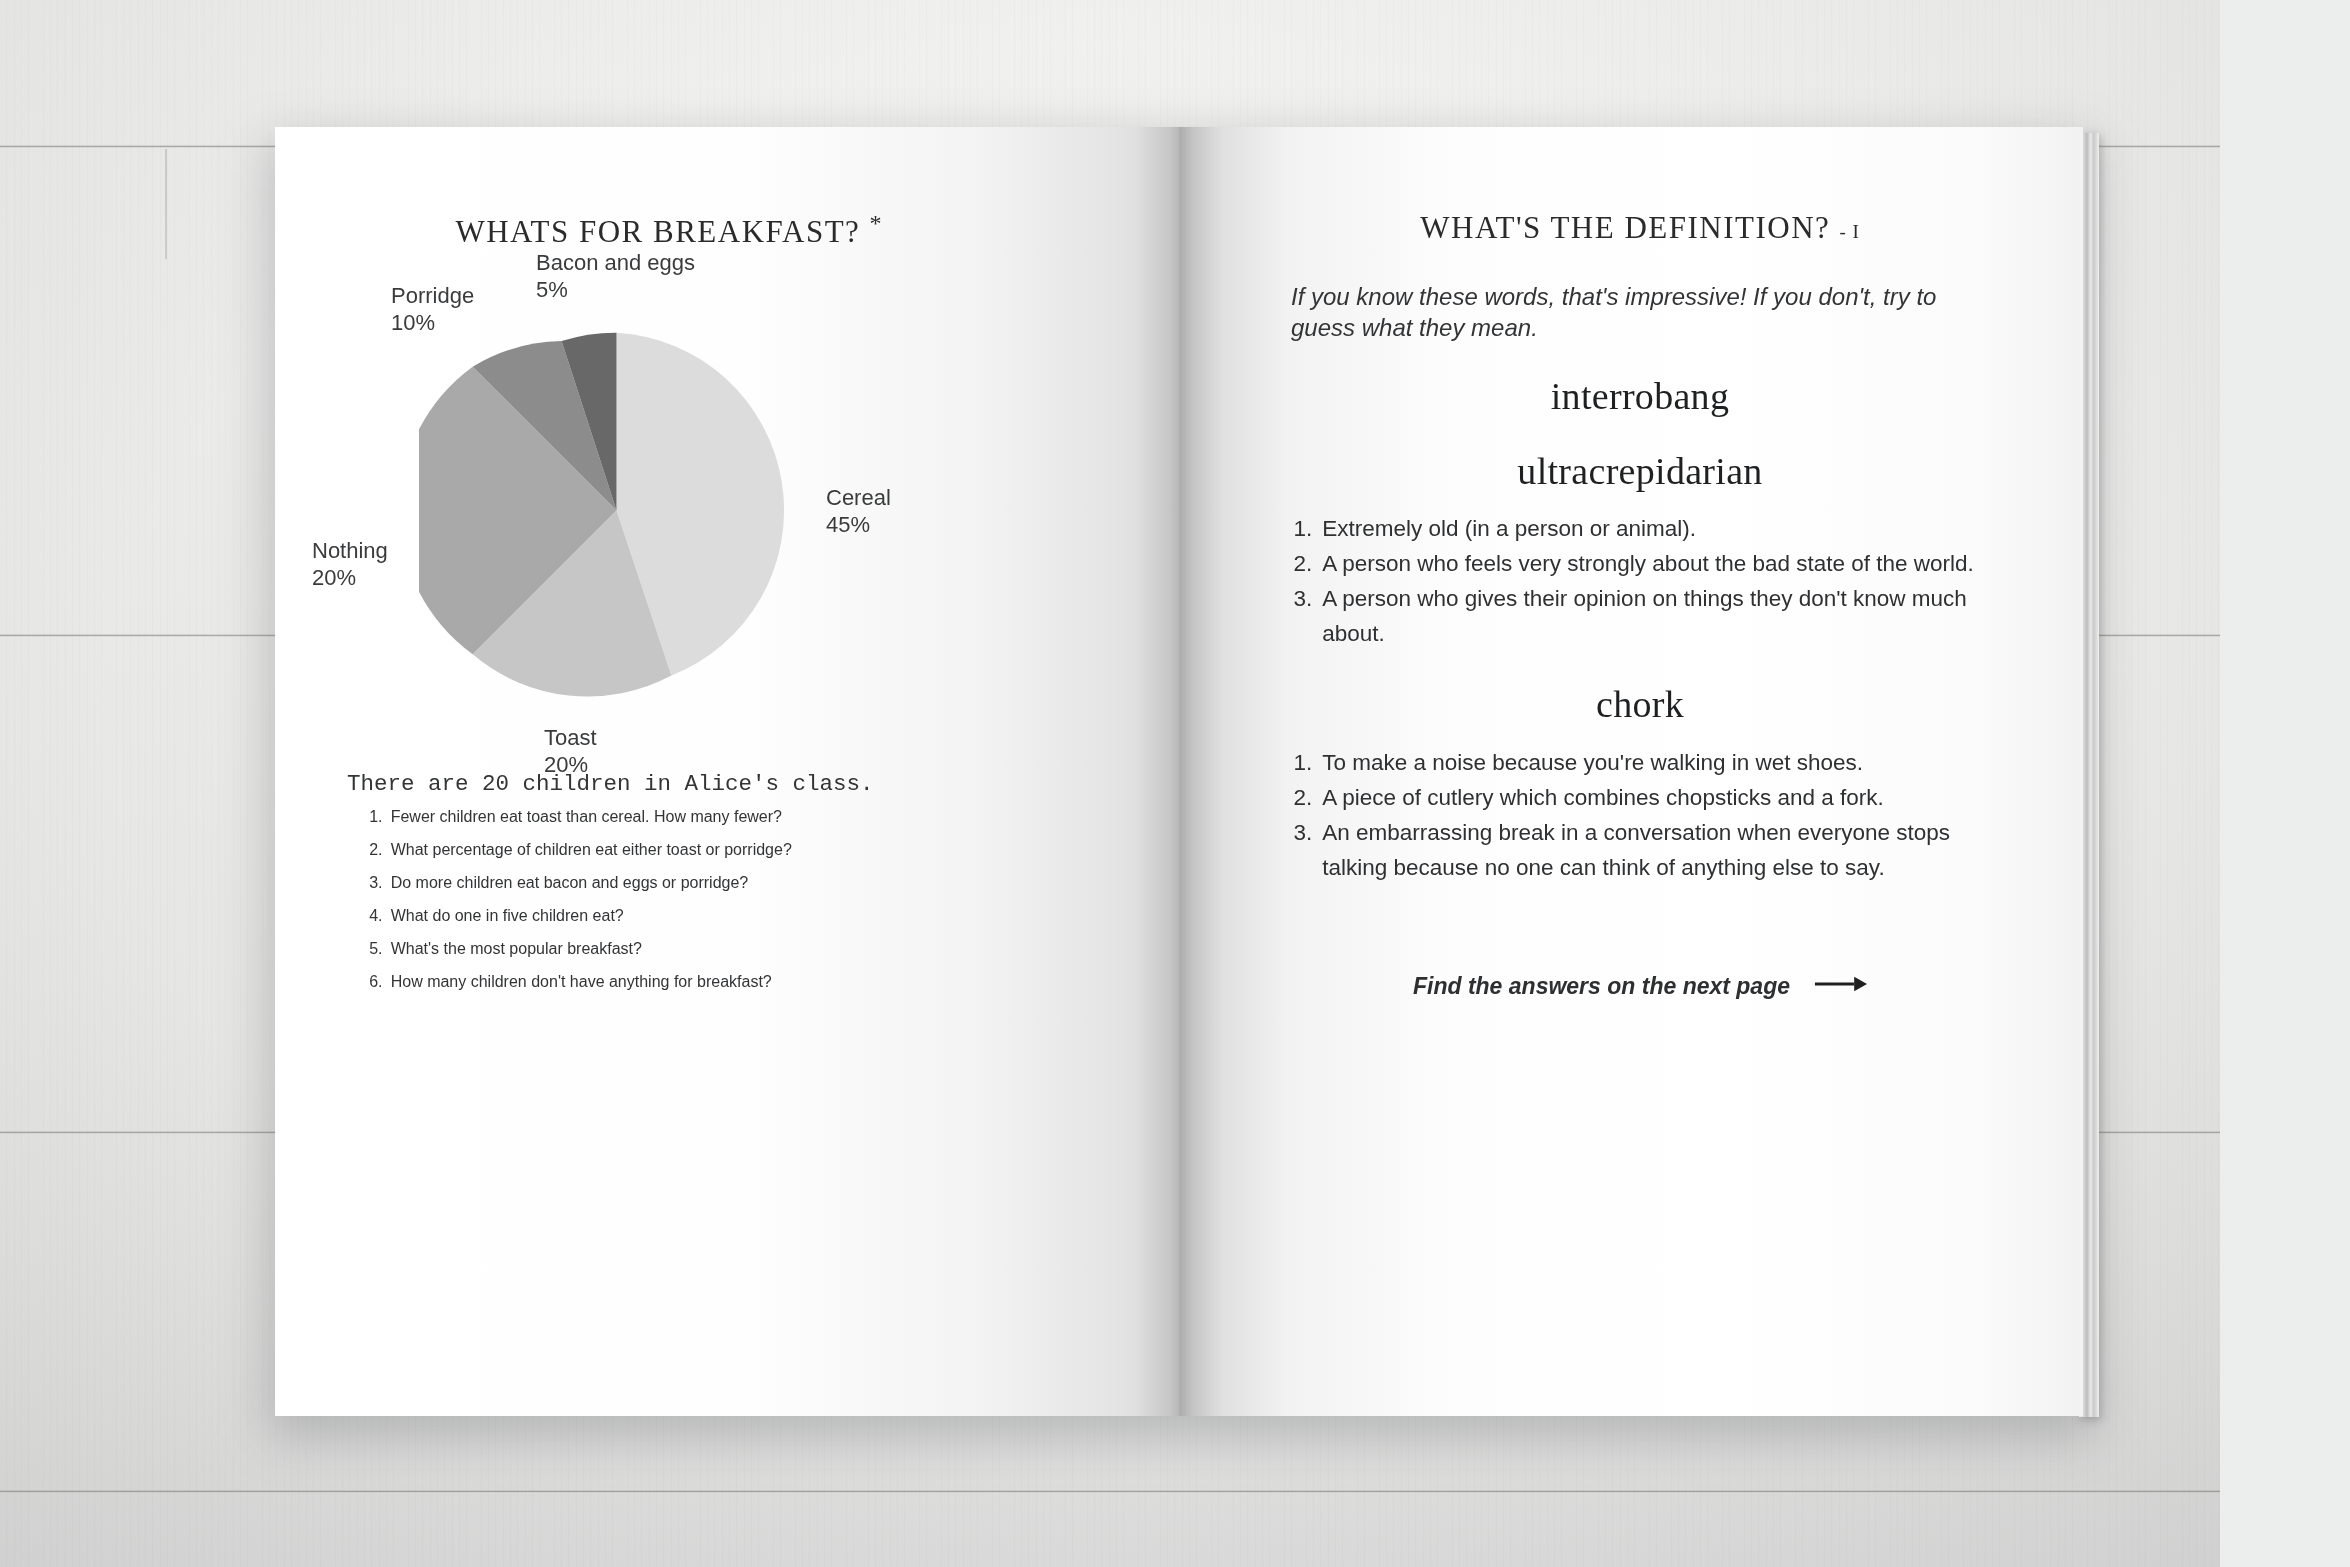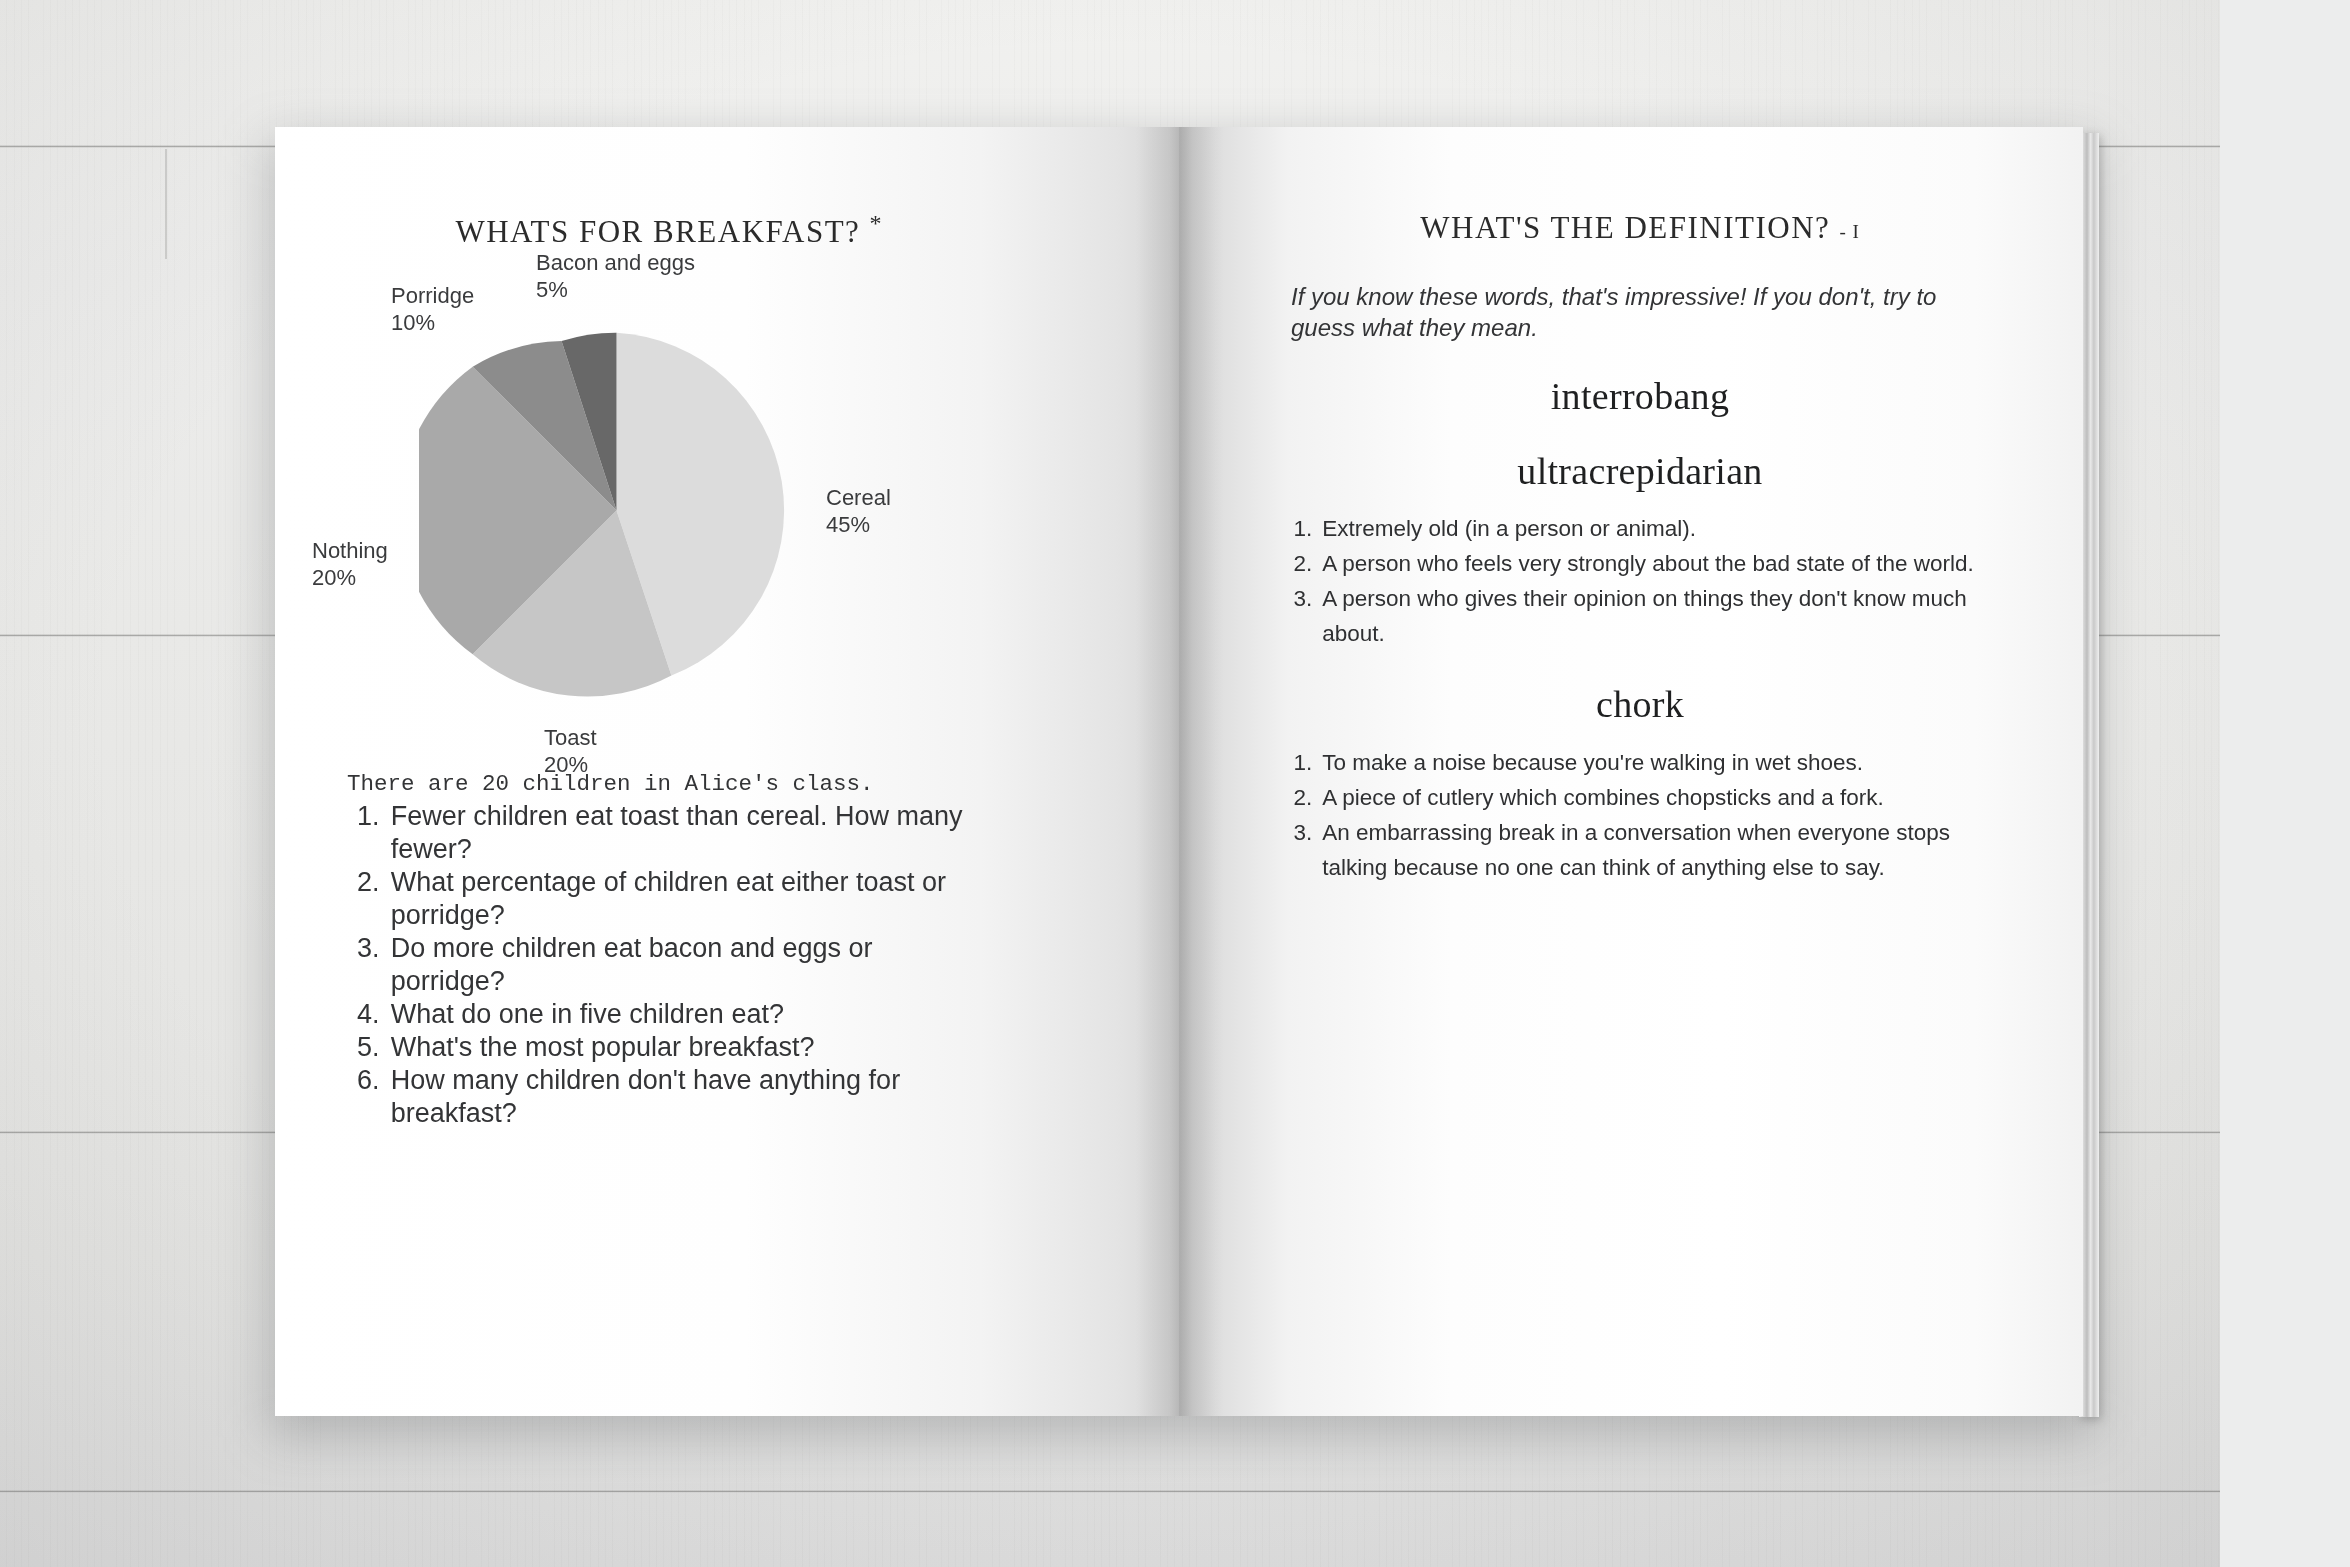--- a/index.html
+++ b/index.html
@@ -68,21 +68,21 @@
   .body-text{
     font-family:"Liberation Sans",sans-serif;
     font-size:22.5px;line-height:31px;color:#333436;
   }
   .just{text-align:justify;}
   .ital{font-style:italic;}
 
   ol.qlist{margin:0;padding-left:40px;}
   ol.qlist li{
     font-family:"Liberation Sans",sans-serif;
-    font-size:27px;line-height:33px;color:#333436;
+    font-size:16px;line-height:33px;color:#333436;
     padding-left:3.7px;
   }
   ol.dlist{margin:0;padding-left:27.5px;}
   ol.dlist li{
     font-family:"Liberation Sans",sans-serif;
     font-size:22.5px;line-height:35px;color:#2f3032;
     padding-left:3.7px;
   }
   .word-head{
     font-family:"Liberation Serif",serif;
@@ -227,20 +227,29 @@
 
         <div class="sec sec-2">
           <div class="word-head">chork</div>
           <ol class="dlist">
             <li>To make a noise because you're walking in wet shoes.</li>
             <li>A piece of cutlery which combines chopsticks and a fork.</li>
             <li>An embarrassing break in a conversation when everyone stops talking because no one can think of anything else to say.</li>
           </ol>
         </div>
 
+        <div class="next-line">
+          <span>Find the answers on the next page</span>
+          <span class="arrow">
+            <svg width="53" height="22" viewBox="0 0 58 24" aria-hidden="true">
+              <line x1="1" y1="12" x2="44" y2="12" stroke="#1f2021" stroke-width="3.2"></line>
+              <polygon points="44,4 58,12 44,20" fill="#1f2021"></polygon>
+            </svg>
+          </span>
+        </div>
 
       </div>
     </div>
 
     <div class="gutter"></div>
   </div>
 
 </div>
 
 

